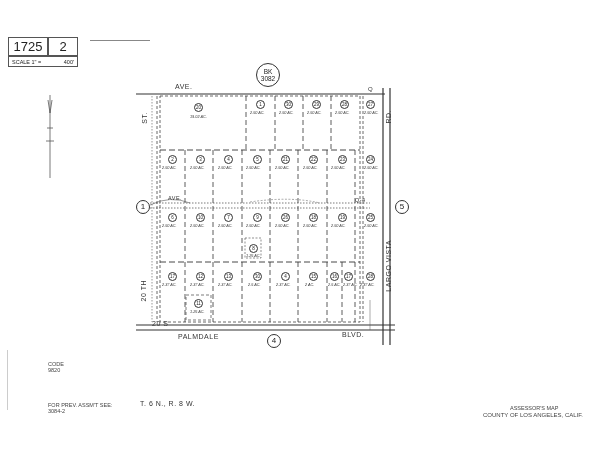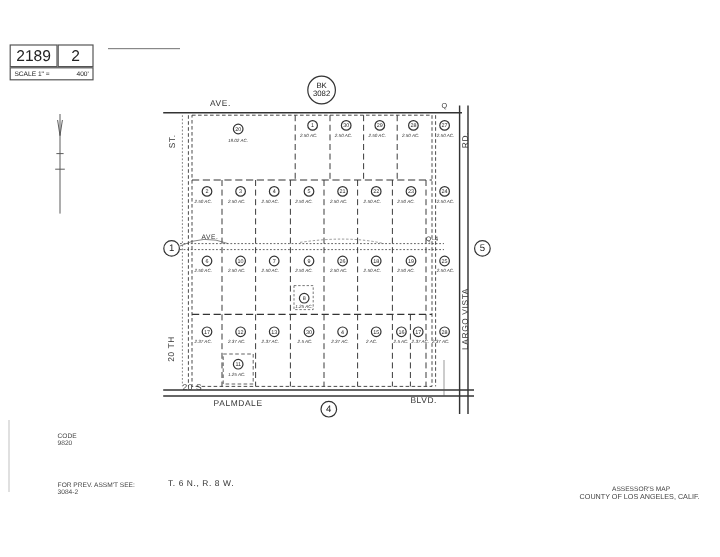--- a/index.html
+++ b/index.html
@@ -17,21 +17,21 @@
   .small { font-size:5.5px; color:#444; white-space:nowrap; }
   .circle-lbl { border:1px solid #333; border-radius:50%; text-align:center; font-size:8px; color:#222; box-sizing:border-box; }
   .pcircle { width:9px; height:9px; border:1px solid #333; border-radius:50%; box-sizing:border-box; font-size:4.5px; line-height:7px; text-align:center; color:#222; background:#fff; }
   .acre { font-size:3.8px; line-height:4px; color:#333; white-space:pre; font-style:italic; }
   .vert { writing-mode:vertical-rl; transform:rotate(180deg); }
 </style>
 </head>
 <body>
 
 <div class="abs title-box">
-  <div class="cell tb-book">2189</div>
+  <div class="cell tb-book">1725</div>
   <div class="cell tb-page">2</div>
   <div class="cell tb-scale">
     <span>SCALE 1" =</span>
     <span class="sv">400'</span>
   </div>
 </div>
 <div class="abs top-rule"></div>
 
 <svg class="abs map-svg" viewBox="0 0 600 464" xmlns="http://www.w3.org/2000/svg">
 

